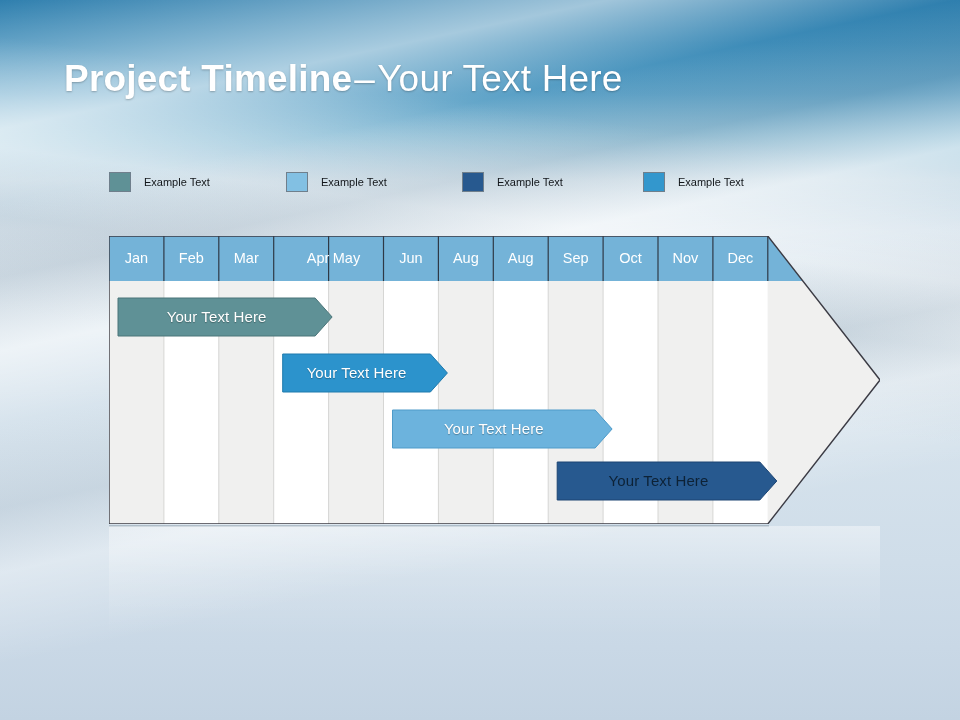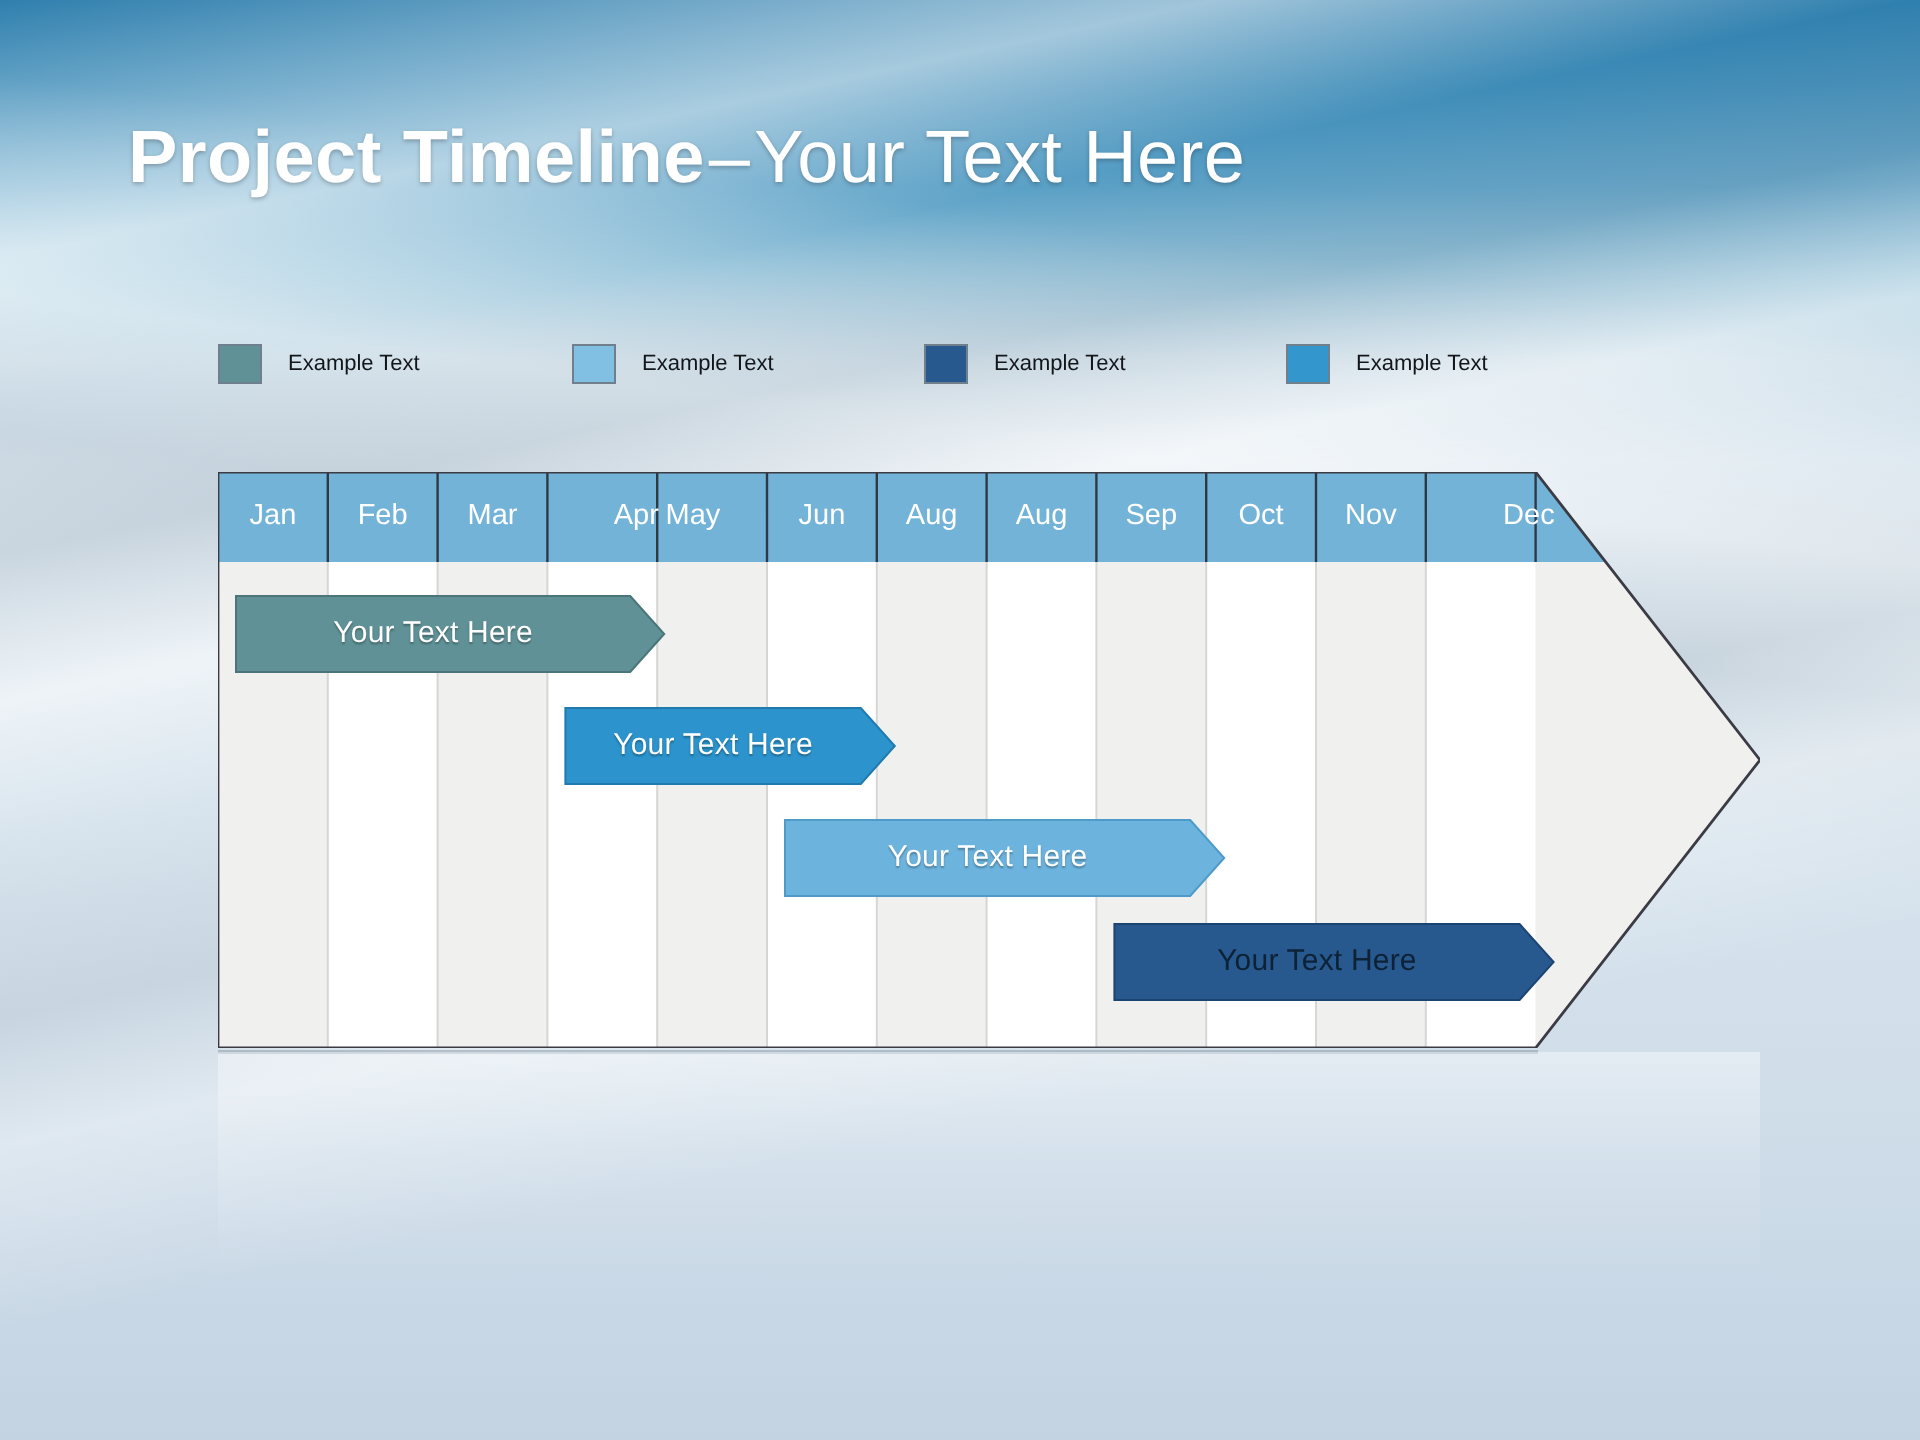--- a/index.html
+++ b/index.html
@@ -226,14 +226,14 @@
     <div class="month-label" style="left: 163.9px; width: 54.9px;">Feb</div>
     <div class="month-label" style="left: 218.8px; width: 54.9px;">Mar</div>
     <div class="month-label" style="left: 273.7px; width: 54.9px; margin-left: 17px;">Apr</div>
     <div class="month-label" style="left: 319px; width: 54.9px;">May</div>
     <div class="month-label" style="left: 383.5px; width: 54.9px;">Jun</div>
     <div class="month-label" style="left: 438.4px; width: 54.9px;">Aug</div>
     <div class="month-label" style="left: 493.3px; width: 54.9px;">Aug</div>
     <div class="month-label" style="left: 548.2px; width: 54.9px;">Sep</div>
     <div class="month-label" style="left: 603.1px; width: 54.9px;">Oct</div>
     <div class="month-label" style="left: 658px; width: 54.9px;">Nov</div>
-    <div class="month-label" style="left: 737px; width: 54.9px; border-radius: 12px;">Dec</div>
+    <div class="month-label" style="left: 713px; width: 54.9px; border-radius: 12px;">Dec</div>
   </div>
 
 </body></html>

